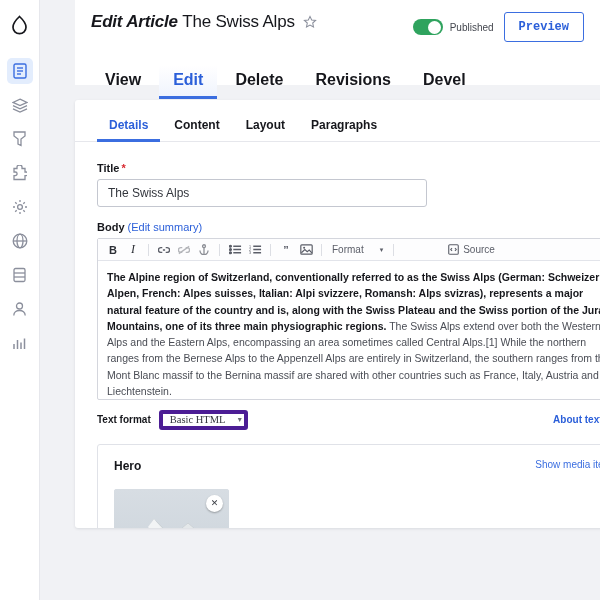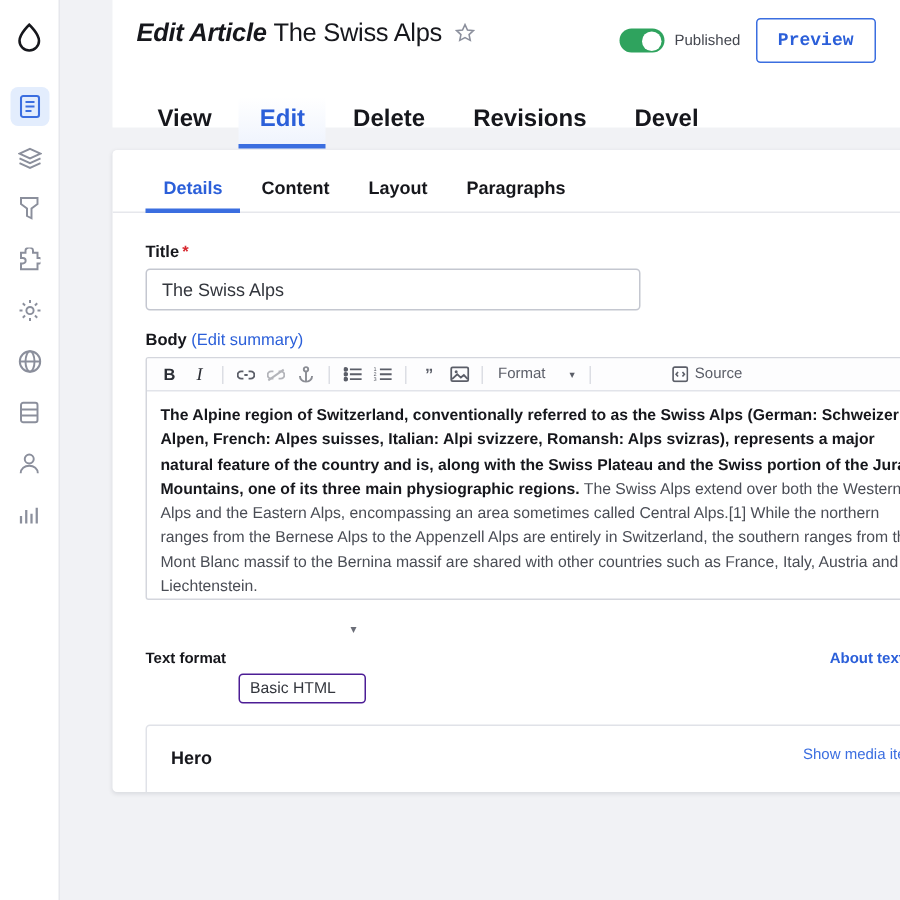--- a/index.html
+++ b/index.html
@@ -114,23 +114,23 @@
   .tdrop { display: flex; align-items: center; gap: 16px; font-size: 10px; color: #5b5e68; padding: 0 4px; cursor: pointer; }
   .tdrop .car { font-size: 7px; }
   .tsource { display: flex; gap: 4px; font-size: 10px; color: #5b5e68; cursor: pointer; padding-left: 48px; }
 
   .editor-body { padding: 8px 9px; height: 138px; overflow: hidden; font-size: 10.5px; line-height: 1.55; color: #4a4d55; }
   .editor-body b { color: #16171c; }
 
   .format-row { display: flex; align-items: center; gap: 8px; margin-top: 9px; }
   .format-label { font-size: 10px; font-weight: 700; color: #16171c; white-space: nowrap; }
   .select {
-    height: 20px; border: 1px solid #4c1d95; border-radius: 3px; background: #fff;
-    font-size: 10.5px; color: #33363d; padding: 0 18px 0 7px; font-family: Liberation Sans, sans-serif;
-    appearance: none; position: relative; min-width: 78px; cursor: pointer; margin-top: 40px;
+    height: 20px; border: 4px solid #4c1d95; border-radius: 3px; background: #fff;
+    font-size: 10.5px; color: #33363d; padding: 0 18px 0 7px; font-family: Liberation Serif, serif;
+    appearance: none; position: relative; min-width: 78px; cursor: pointer;
   }
   .select-wrap { position: relative; display: inline-block; }
   .select-caret { position: absolute; right: 6px; top: 6px; pointer-events: none; color: #6b6e78; font-size: 8px; }
   .about-link { position: absolute; right: 18px; font-size: 10px; color: #2b5fd9; font-weight: 700; white-space: nowrap; }
 
   
   .hero {
     margin: 14px 22px 0 22px; border: 1px solid #e0e2e8; border-radius: 3px;
     padding: 14px 16px; position: relative; height: 200px; width: 530px;
   }

